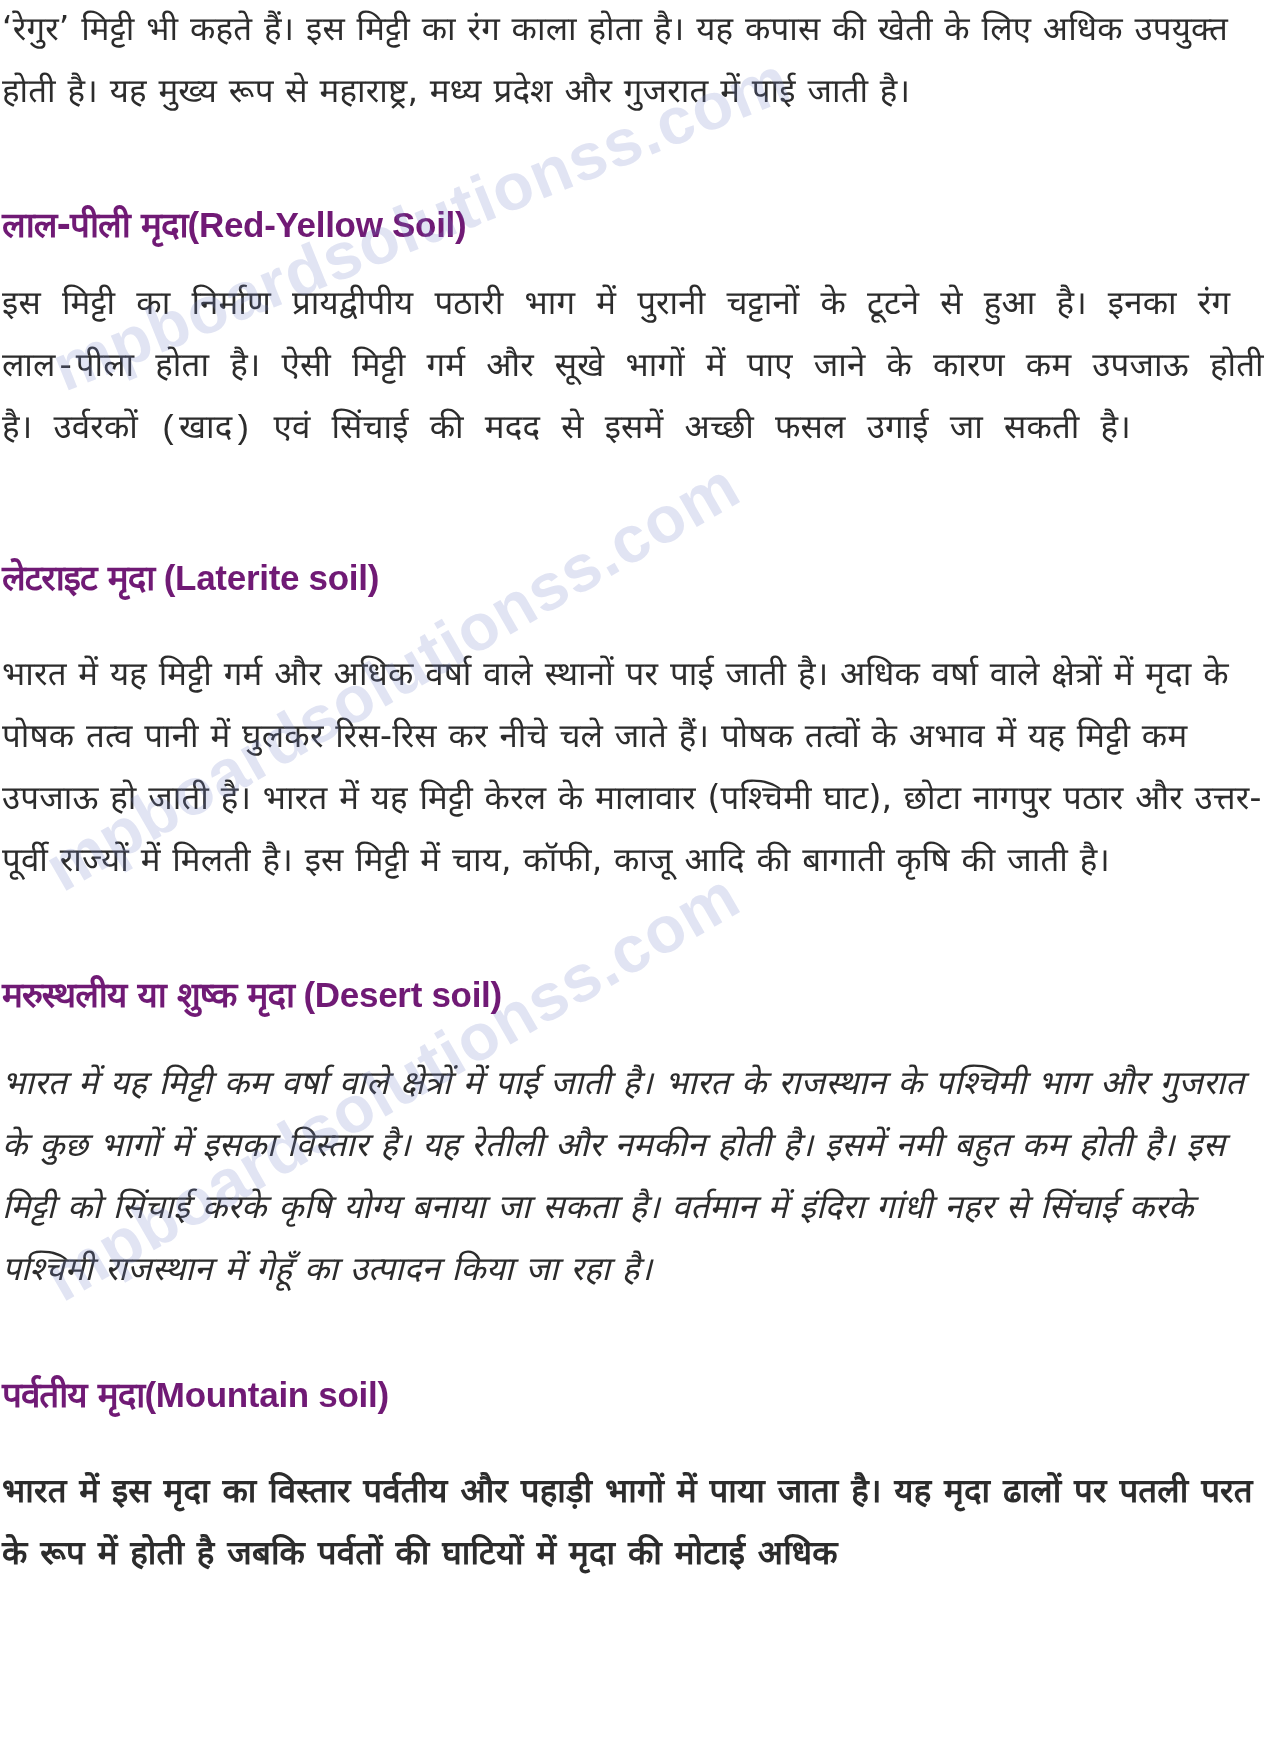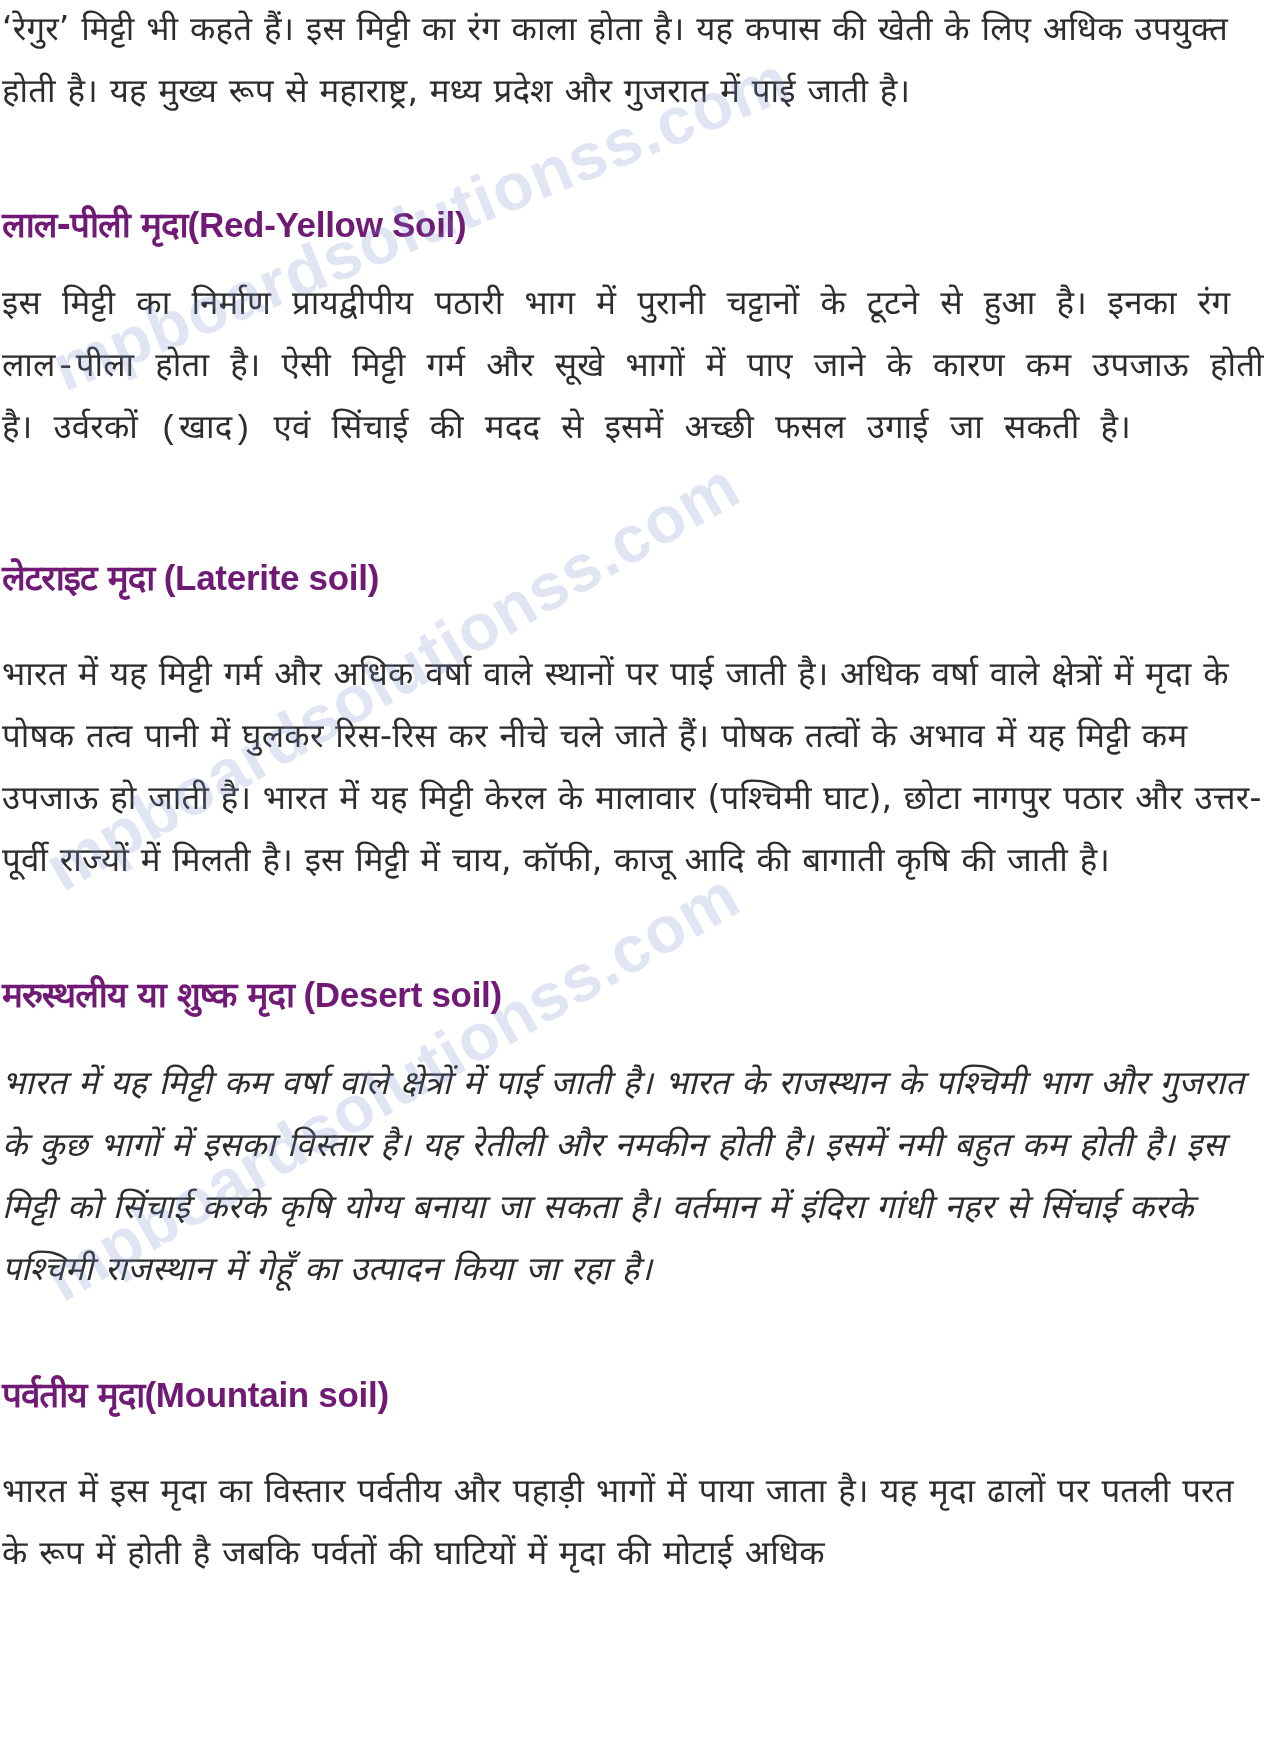--- a/index.html
+++ b/index.html
@@ -78,19 +78,19 @@
   <p class="para" style="top:643px;">भारत में यह मिट्टी गर्म और अधिक वर्षा वाले स्थानों पर पाई जाती है। अधिक वर्षा वाले क्षेत्रों में मृदा के पोषक तत्व पानी में घुलकर रिस-रिस कर नीचे चले जाते हैं। पोषक तत्वों के अभाव में यह मिट्टी कम उपजाऊ हो जाती है। भारत में यह मिट्टी केरल के मालावार (पश्चिमी घाट), छोटा नागपुर पठार और उत्तर-पूर्वी राज्यों में मिलती है। इस मिट्टी में चाय, कॉफी, काजू आदि की बागाती कृषि की जाती है।</p>
 
   <h2 class="heading" style="top:970px;">
     <span class="hi">मरुस्थलीय या शुष्क मृदा</span><span> (Desert soil)</span>
   </h2>
   <p class="para" style="top:1052px;font-style:italic;">भारत में यह मिट्टी कम वर्षा वाले क्षेत्रों में पाई जाती है। भारत के राजस्थान के पश्चिमी भाग और गुजरात के कुछ भागों में इसका विस्तार है। यह रेतीली और नमकीन होती है। इसमें नमी बहुत कम होती है। इस मिट्टी को सिंचाई करके कृषि योग्य बनाया जा सकता है। वर्तमान में इंदिरा गांधी नहर से सिंचाई करके पश्चिमी राजस्थान में गेहूँ का उत्पादन किया जा रहा है।</p>
 
   <h2 class="heading" style="top:1370px;text-align:right;">
     <span class="hi">पर्वतीय मृदा</span><span>(Mountain soil)</span>
   </h2>
-  <p class="para" style="top:1460px;">भारत में इस मृदा का विस्तार पर्वतीय और पहाड़ी भागों में पाया जाता है। यह मृदा ढालों पर पतली परत के रूप में होती है जबकि पर्वतों की घाटियों में मृदा की मोटाई अधिक</p>
+  <p class="para" style="top:1460px;font-weight:bold;">भारत में इस मृदा का विस्तार पर्वतीय और पहाड़ी भागों में पाया जाता है। यह मृदा ढालों पर पतली परत के रूप में होती है जबकि पर्वतों की घाटियों में मृदा की मोटाई अधिक</p>
 
   <div class="watermark" style="left:70px; top:330px; transform: rotate(-22deg);">mpboardsolutionss.com</div>
   <div class="watermark" style="left:70px; top:830px; transform: rotate(-30deg);">mpboardsolutionss.com</div>
   <div class="watermark" style="left:70px; top:1240px; transform: rotate(-30deg);">mpboardsolutionss.com</div>
 
 </div>
 
 </body></html>

